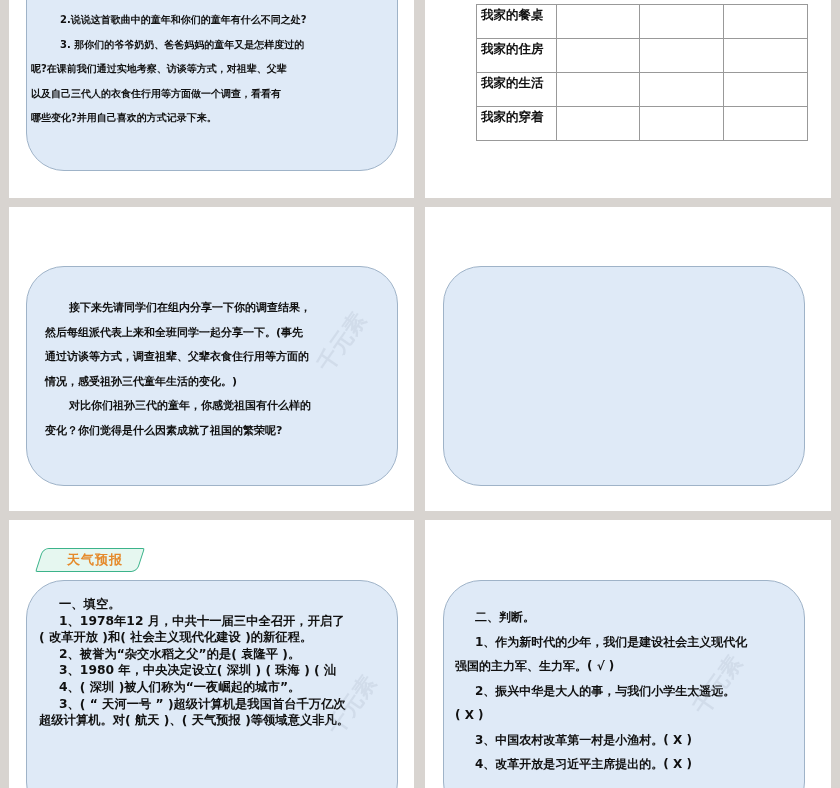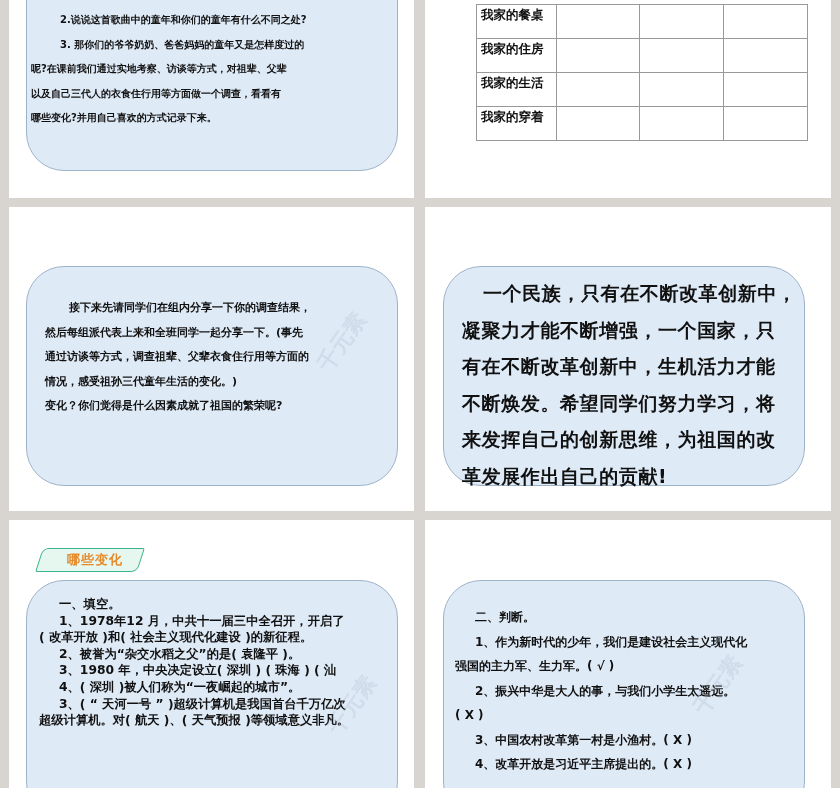--- a/index.html
+++ b/index.html
@@ -95,40 +95,33 @@
     </table>
 </div>
 
 <div class="slide" style="left:9px; top:207px; width:405px; height:304px;">
   <div class="bubble" style="left:17px; top:59px; width:372px; height:220px;"></div>
   <div class="txt" style="left:36px; top:89px; font-size:11px; line-height:24.5px;">
     <div class="line" style="padding-left:24px">接下来先请同学们在组内分享一下你的调查结果，</div>
     <div class="line">然后每组派代表上来和全班同学一起分享一下。(事先</div>
     <div class="line">通过访谈等方式，调查祖辈、父辈衣食住行用等方面的</div>
     <div class="line">情况，感受祖孙三代童年生活的变化。)</div>
+    <div class="line" style="padding-left:24px">对比你们祖孙三代的童年，你感觉祖国有什么样的</div>
     <div class="line">变化？你们觉得是什么因素成就了祖国的繁荣呢?</div>
   </div>
   <div class="watermark" style="left:300px; top:120px;">千元素</div>
 </div>
 
 <div class="slide" style="left:425px; top:207px; width:406px; height:304px;">
   <div class="bubble" style="left:18px; top:59px; width:362px; height:220px;"></div>
-  <div class="txt" style="left:37px; top:68px; font-size:19px; line-height:36.5px; letter-spacing:0.6px;">
-    <div class="line" style="padding-left:21px">一个民族，只有在不断改革创新中，</div>
-    <div class="line">凝聚力才能不断增强，一个国家，只</div>
-    <div class="line">有在不断改革创新中，生机活力才能</div>
-    <div class="line">不断焕发。希望同学们努力学习，将</div>
-    <div class="line">来发挥自己的创新思维，为祖国的改</div>
-    <div class="line">革发展作出自己的贡献!</div>
-  </div>
 </div>
 
 <div class="slide" style="left:9px; top:520px; width:405px; height:280px;">
   <div class="tag" style="left:30px; top:28px;"></div>
-  <div class="tag-label" style="left:58px; top:31px;">哪些变化</div>
+  <div class="tag-label" style="left:58px; top:31px;">天气预报</div>
   <div class="bubble" style="left:17px; top:60px; width:372px; height:240px;"></div>
   <div class="txt" style="left:30px; top:76px; font-size:12.3px; line-height:16.6px;">
     <div class="line" style="padding-left:20px">一、填空。</div>
     <div class="line" style="padding-left:20px">1、1978年12 月，中共十一届三中全召开，开启了</div>
     <div class="line">( 改革开放 )和( 社会主义现代化建设  )的新征程。</div>
     <div class="line" style="padding-left:20px">2、被誉为“杂交水稻之父”的是( 袁隆平 )。</div>
     <div class="line" style="padding-left:20px">3、1980 年，中央决定设立( 深圳  ) (  珠海 ) ( 汕</div>
     <div class="line" style="padding-left:20px">4、(  深圳 )被人们称为“一夜崛起的城市”。</div>
     <div class="line" style="padding-left:20px">3、( “ 天河一号 ” )超级计算机是我国首台千万亿次</div>
     <div class="line">超级计算机。对(  航天  )、(  天气预报 )等领域意义非凡。</div>

